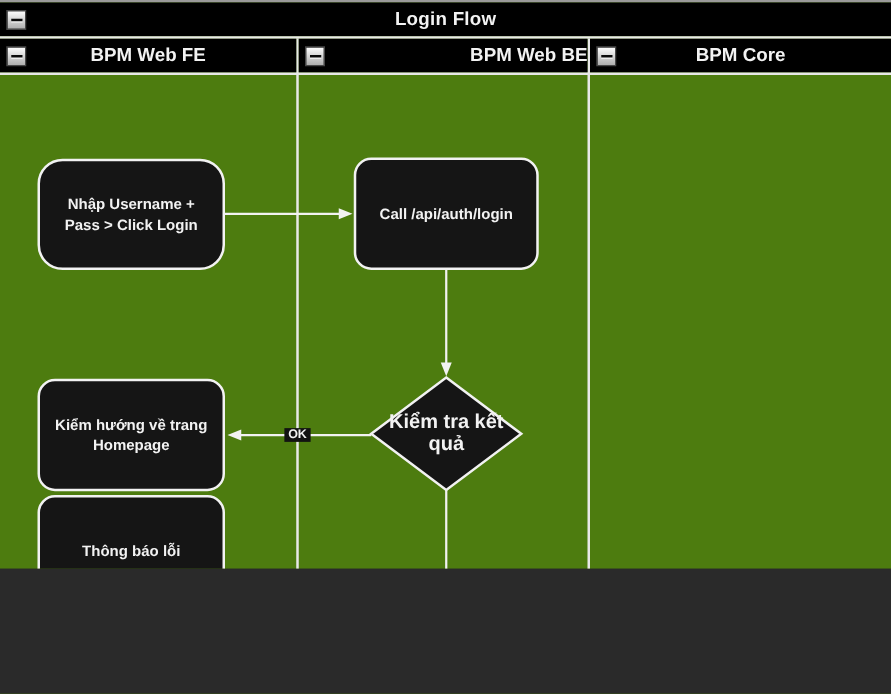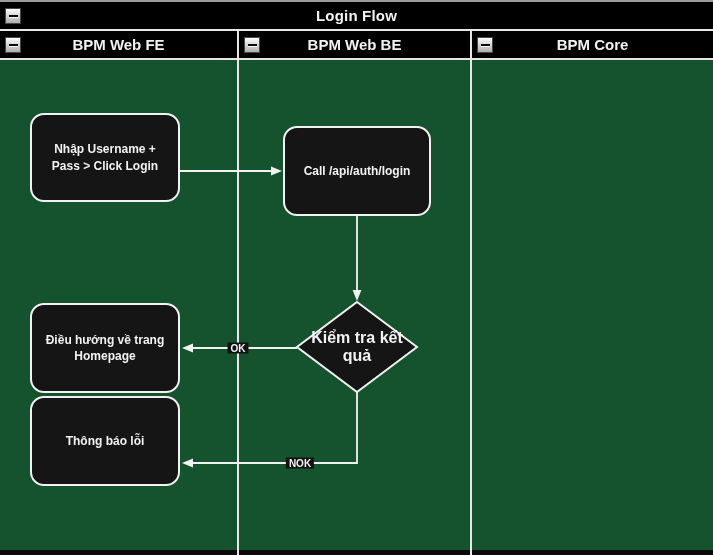--- a/index.html
+++ b/index.html
@@ -1,19 +1,19 @@
 <!DOCTYPE html>
 <html><head>
 <meta charset="utf-8">
 <style>
   html,body { margin:0; padding:0; background:#2a2a2a; }
   * { box-sizing:border-box; }
   .stage {
-    position:relative; width:713px; height:555px;
-    background:#14532d; overflow:hidden;
+    position:relative; width:713px; height:455px;
+    background:#4d7c0f; overflow:hidden;
     font-family:"Liberation Sans","DejaVu Sans",sans-serif;
     color:#f2f2f2;
   }
   
   .top-strip   { position:absolute; left:0; top:0;   width:713px; height:2px; background:#9a9a9a; }
   .title-bar   { position:absolute; left:0; top:2px; width:713px; height:27px; background:#000; }
   .sep-1       { position:absolute; left:0; top:29px; width:713px; height:2px; background:#e8e8e8; z-index:2; }
   .sep-2       { position:absolute; left:0; top:58px; width:713px; height:2px; background:#e8e8e8; z-index:2; }
   .bottom-strip{ position:absolute; left:0; top:550px; width:713px; height:5px; background:#0a0a0a; z-index:0; }
   .lane-divider{ position:absolute; top:31px; width:2px; height:524px; background:#e8e8e8; z-index:1; }
@@ -24,21 +24,21 @@
     position:absolute; left:0; top:0; width:100%; height:27px;
     display:flex; align-items:center; justify-content:center;
     font-size:15px; font-weight:bold; letter-spacing:.2px;
   }
   .lane-header {
     position:absolute; top:31px; height:27px; background:#000;
     display:flex; align-items:center; justify-content:center;
     font-size:15px; font-weight:bold; z-index:2;
   }
   .lh-1 { left:0;     width:237px; }
-  .lh-2 { left:239px; width:231px; }
+  .lh-2 { left:239px; width:231px;justify-content:flex-end; }
   .lh-3 { left:472px; width:241px; }
   .lane-header .lane-label { pointer-events:none; }
 
   
   .collapse-btn {
     position:absolute; left:5px; top:50%; transform:translateY(-50%);
     width:16px; height:16px;
     background:linear-gradient(180deg,#fdfdfd 0%,#d9d9d9 45%,#aeaeae 100%);
     border:1px solid #474747;
     display:flex; align-items:center; justify-content:center;
@@ -51,21 +51,21 @@
   
   .edges-layer { position:absolute; left:0; top:0; width:713px; height:555px; z-index:3; pointer-events:none; }
 
   .node {
     position:absolute; z-index:4;
     background:#151515; border:2px solid #f2f2f2; border-radius:14px;
     display:flex; align-items:center; justify-content:center;
     text-align:center; font-size:12px; font-weight:bold; line-height:1.35;
     padding:0 8px;
   }
-  .node-start    { left:30px;  top:113px; width:150px; height:89px; }
+  .node-start    { left:30px;  top:127px; width:150px; height:89px;border-radius:20px; }
   .node-call     { left:283px; top:126px; width:148px; height:90px; padding:0 4px; }
   .node-redirect { left:30px;  top:303px; width:150px; height:90px; }
   .node-error    { left:30px;  top:396px; width:150px; height:90px; }
 
   .decision-label {
     position:absolute; left:299px; top:302px; width:116px; height:90px; z-index:4;
     display:flex; align-items:center; justify-content:center; text-align:center;
     font-size:16px; font-weight:bold; pointer-events:none;
   }
 
@@ -133,20 +133,20 @@
     <path d="M357,392 L357,463 L192,463" stroke="#f2f2f2" stroke-width="1.8" fill="none"></path>
     <polygon points="182,463 193,458.6 193,467.4" fill="#f2f2f2"></polygon>
   </svg>
 
   <div class="node node-start">Nhập Username + Pass &gt; Click Login</div>
 
   <div class="node node-call">Call /api/auth/login</div>
 
   <div class="decision-label">Kiểm tra kết quả</div>
 
-  <div class="node node-redirect">Điều hướng về trang Homepage</div>
+  <div class="node node-redirect">Kiểm hướng về trang Homepage</div>
 
   <div class="node node-error">Thông báo lỗi</div>
 
   <div class="edge-label edge-label-ok">OK</div>
   <div class="edge-label edge-label-nok">NOK</div>
 
 </div>
 
 </body></html>

